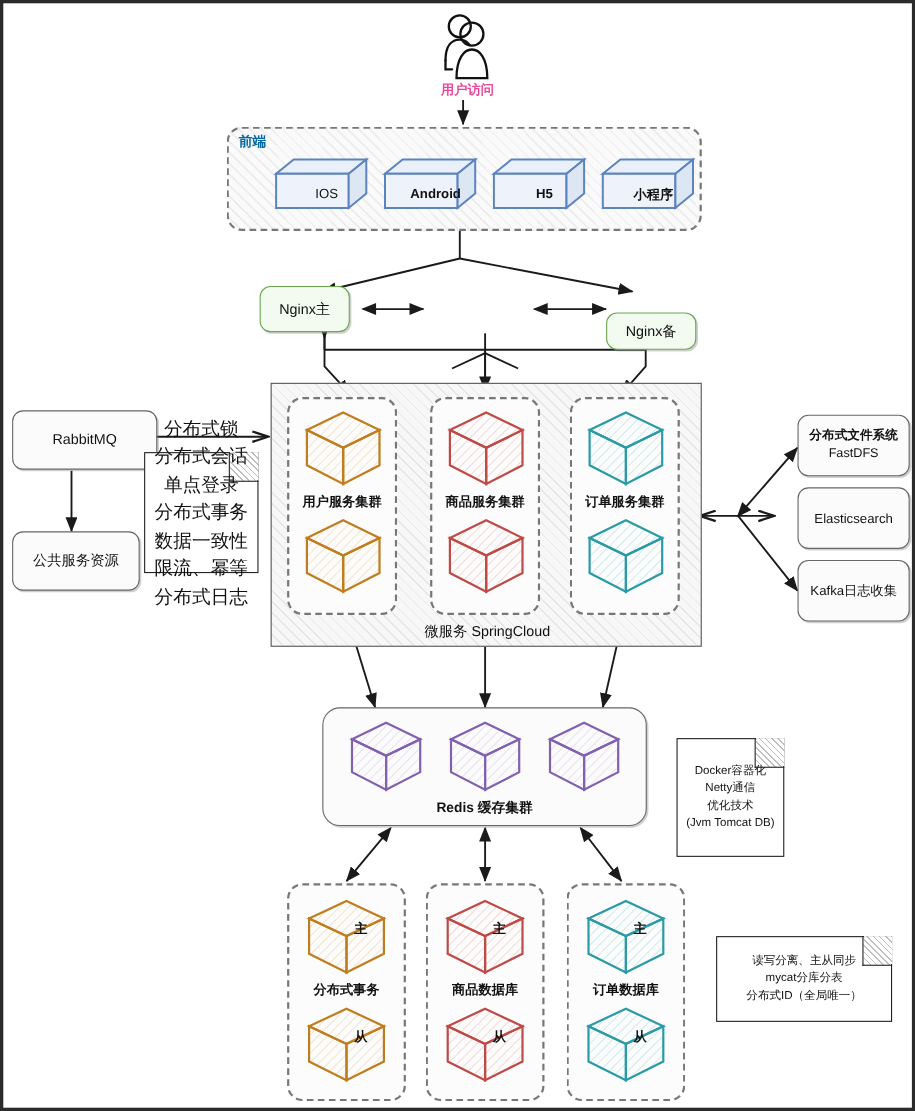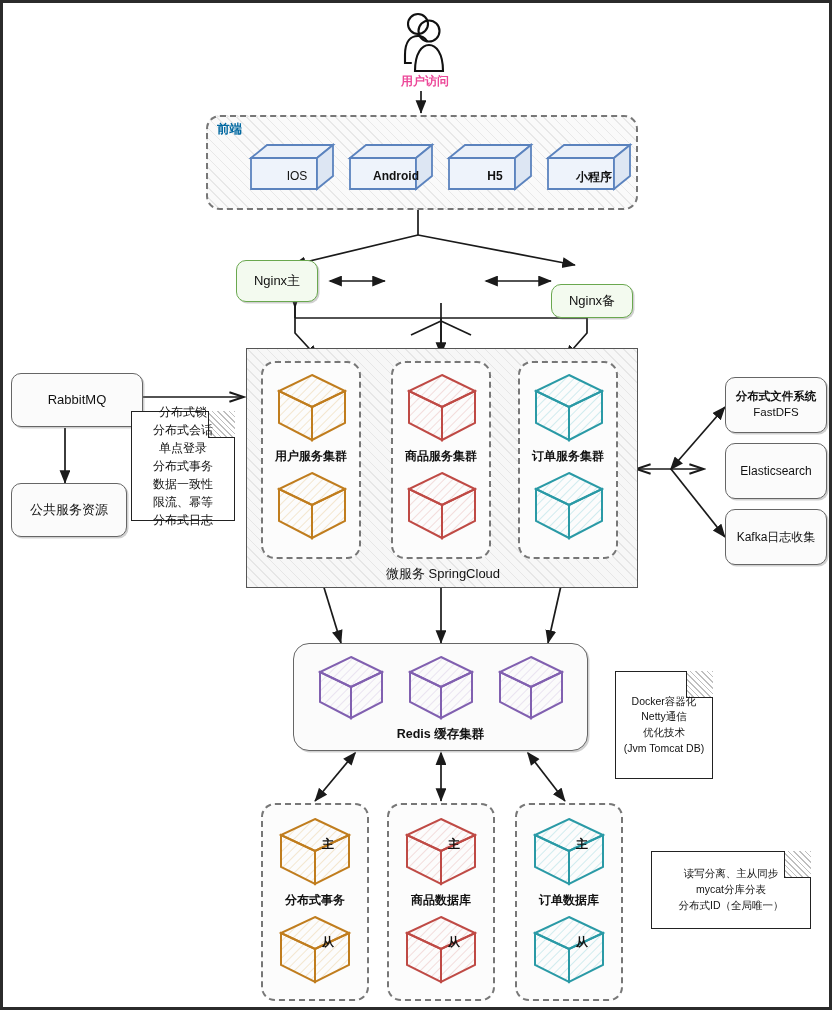--- a/index.html
+++ b/index.html
@@ -21,21 +21,21 @@
   .lbl-sm{font-size:12px;color:#ec4899;}
   .grp-title{position:absolute;font-size:12.5px;color:#0369a1;}
   
   .note{background:#fff;border:1.6px solid #222;}
   .note .fold{position:absolute;right:-1px;top:-1px;width:26px;height:26px;
      background:linear-gradient(225deg,#fff 50%,transparent 50%);
      border-left:1.6px solid #222;border-bottom:1.6px solid #222;}
   .note .fold:after{content:"";position:absolute;inset:0;
      background-image:repeating-linear-gradient(45deg,rgba(0,0,0,.25) 0 1px,transparent 1px 4px);}
   .note-txt{position:absolute;inset:0;display:flex;flex-direction:column;
-     align-items:center;justify-content:center;font-size:12px;line-height:1.5;color:#111;}
+     align-items:center;justify-content:center;font-size:17px;line-height:1.5;color:#111;}
   svg.ov{position:absolute;left:0;top:0;width:832px;height:1010px;pointer-events:none;}
   .cube-txt{position:absolute;left:0;right:0;top:46%;text-align:center;font-size:12px;color:#111;font-weight:bold;}
 </style>
 </head>
 <body>
 
 <div id="canvas">
 
   <svg class="ov" viewBox="0 0 832 1010">
     <defs>

